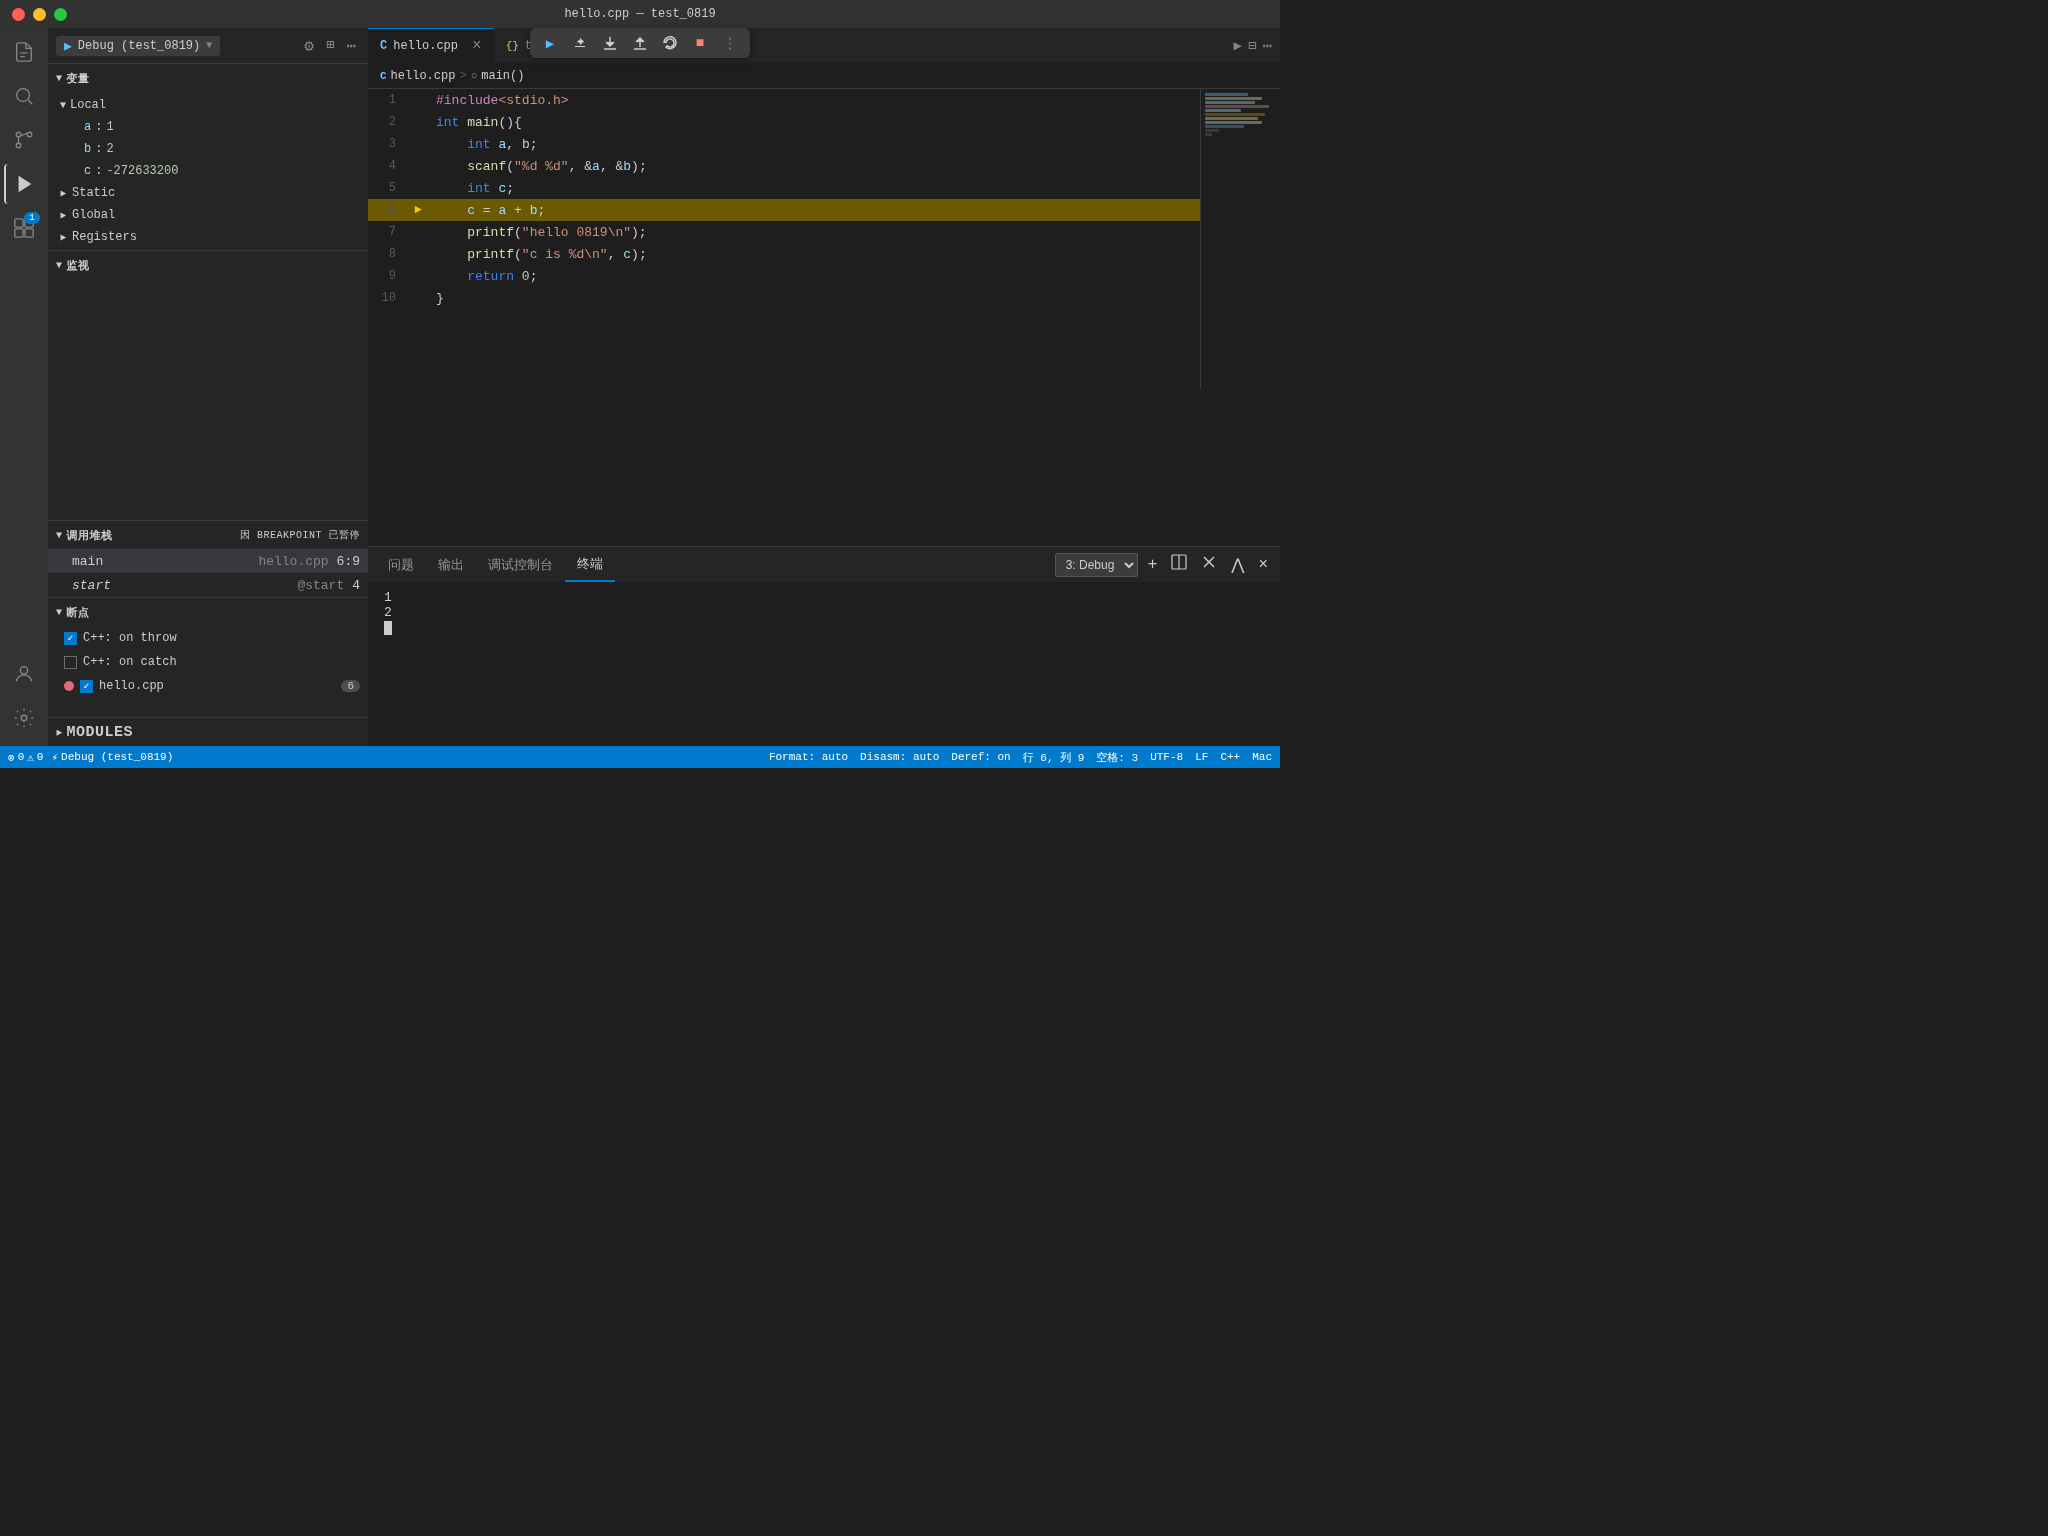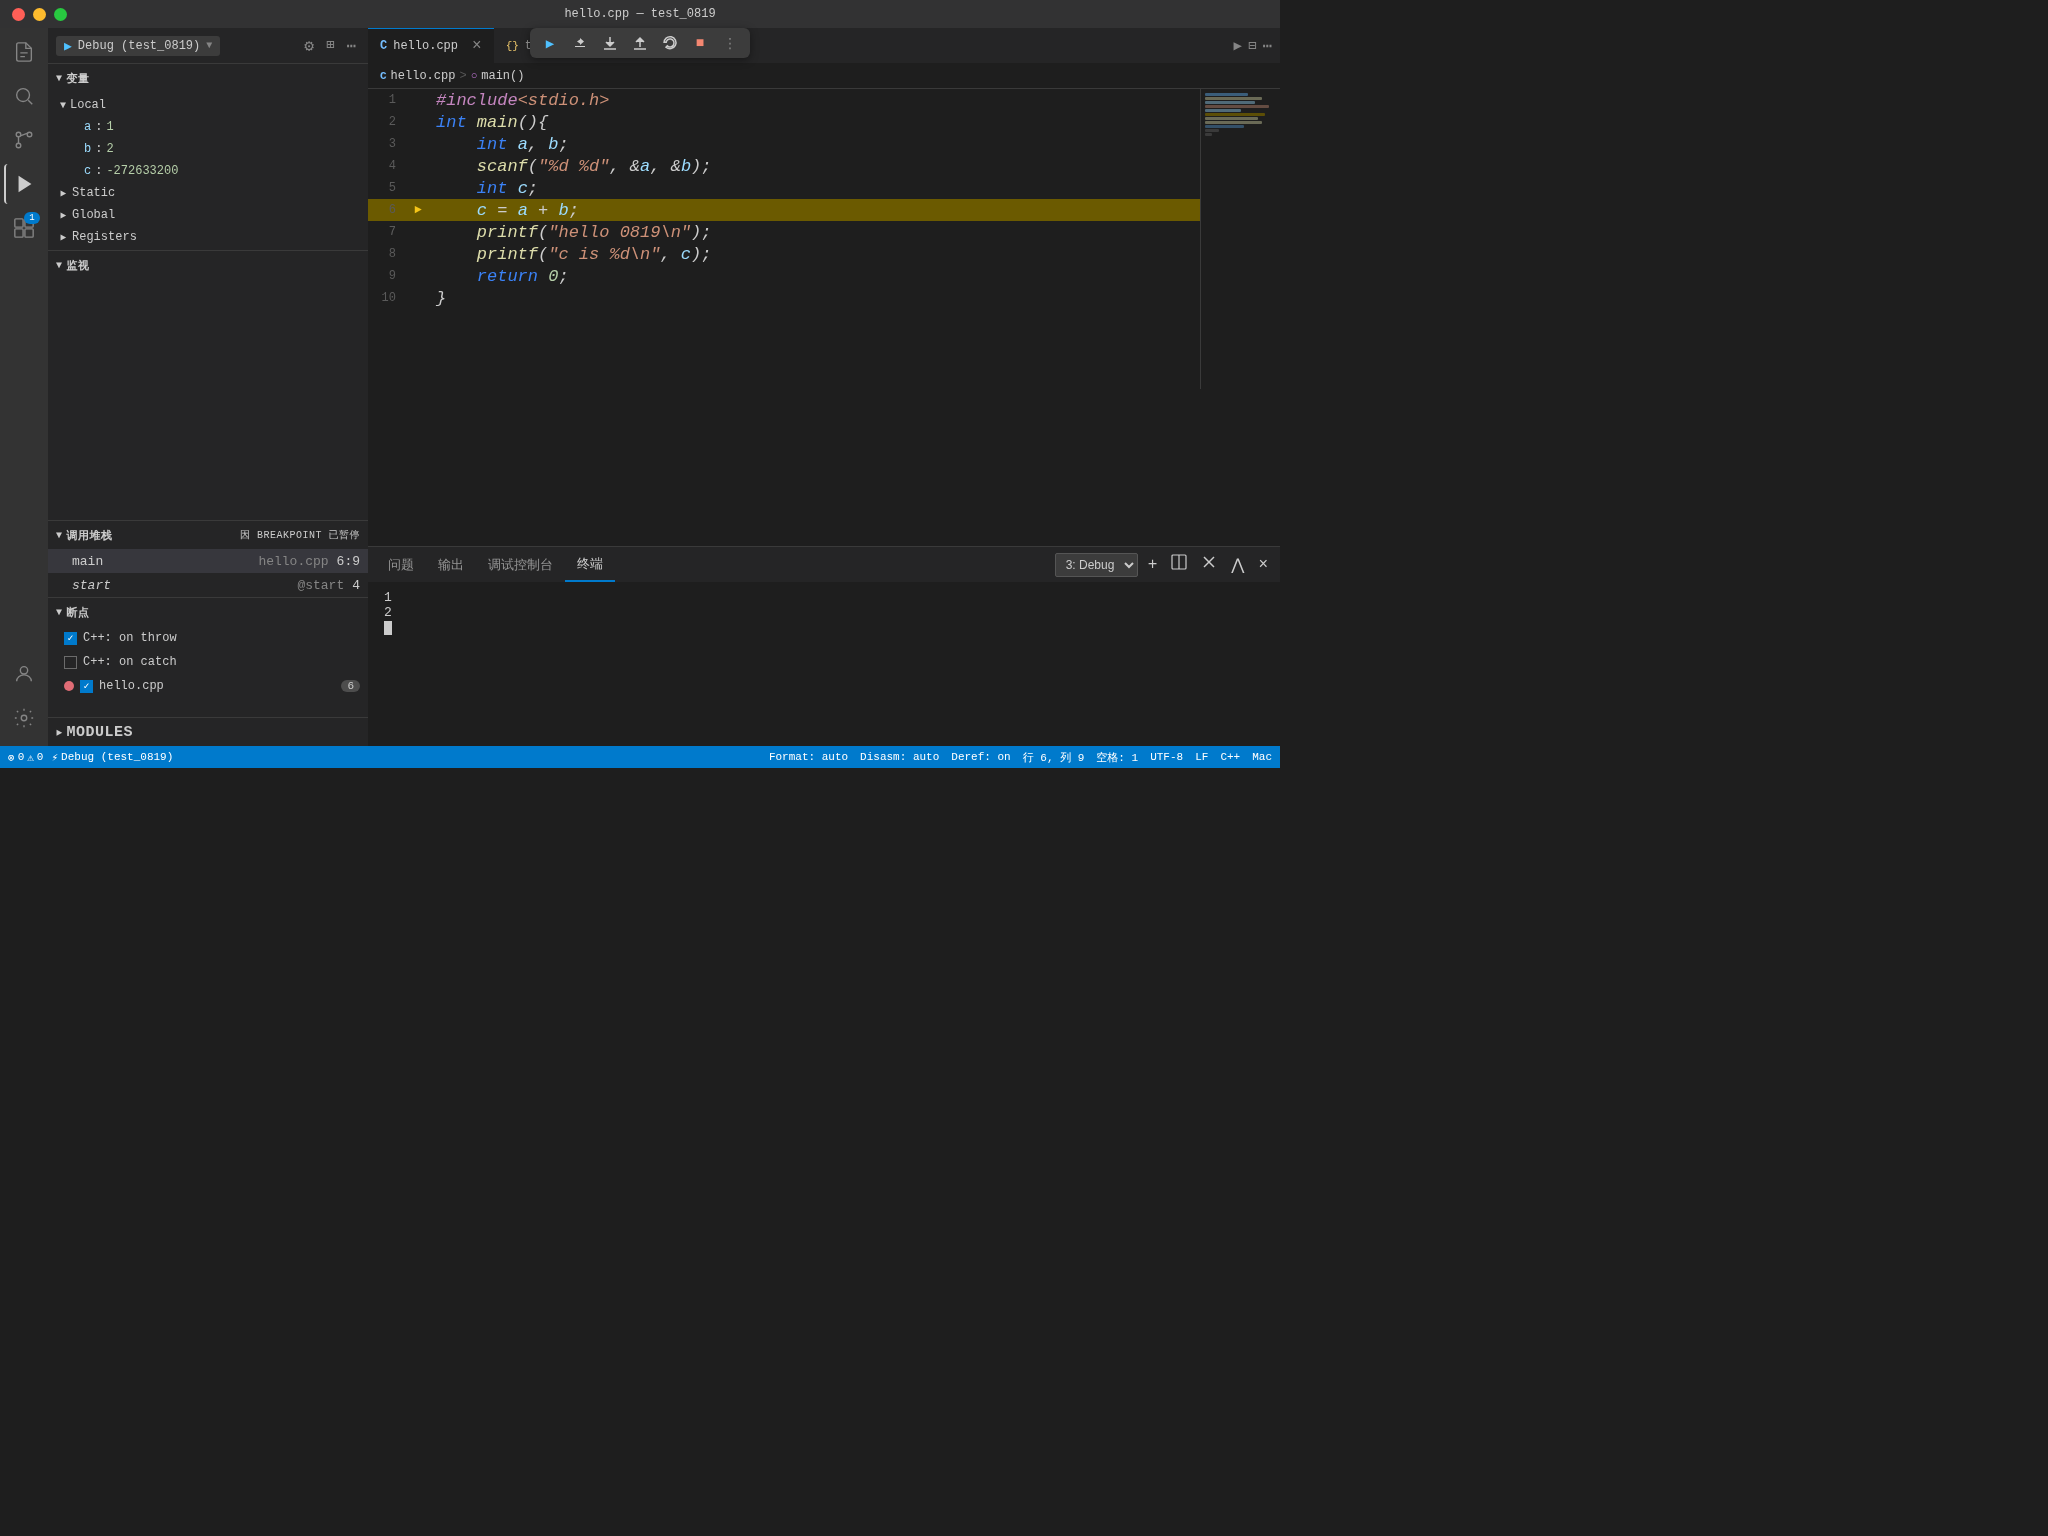--- a/index.html
+++ b/index.html
@@ -359,23 +359,22 @@
       align-items: center;
       justify-content: center;
       flex-shrink: 0;
     }
     .debug-arrow {
       color: #f5c518;
       font-size: 12px;
     }
     .line-content {
       padding-left: 8px;
-      font-size: 17px;
+      font-size: 13px;
       white-space: pre;
-      font-style: italic;
     }
 
     
     .kw { color: #3b82f6; }
     .fn { color: #dcdcaa; }
     .str { color: #ce9178; }
     .num { color: #b5cea8; }
     .pp { color: #c586c0; }
     .inc { color: #ce9178; }
     .var-c { color: #9cdcfe; }
@@ -877,21 +876,21 @@
     <div class="status-item">
       <span>Disasm: auto</span>
     </div>
     <div class="status-item">
       <span>Deref: on</span>
     </div>
     <div class="status-item">
       <span>行 6, 列 9</span>
     </div>
     <div class="status-item">
-      <span>空格: 1</span>
+      <span>空格: 3</span>
     </div>
     <div class="status-item">
       <span>UTF-8</span>
     </div>
     <div class="status-item">
       <span>LF</span>
     </div>
     <div class="status-item">
       <span>C++</span>
     </div>

